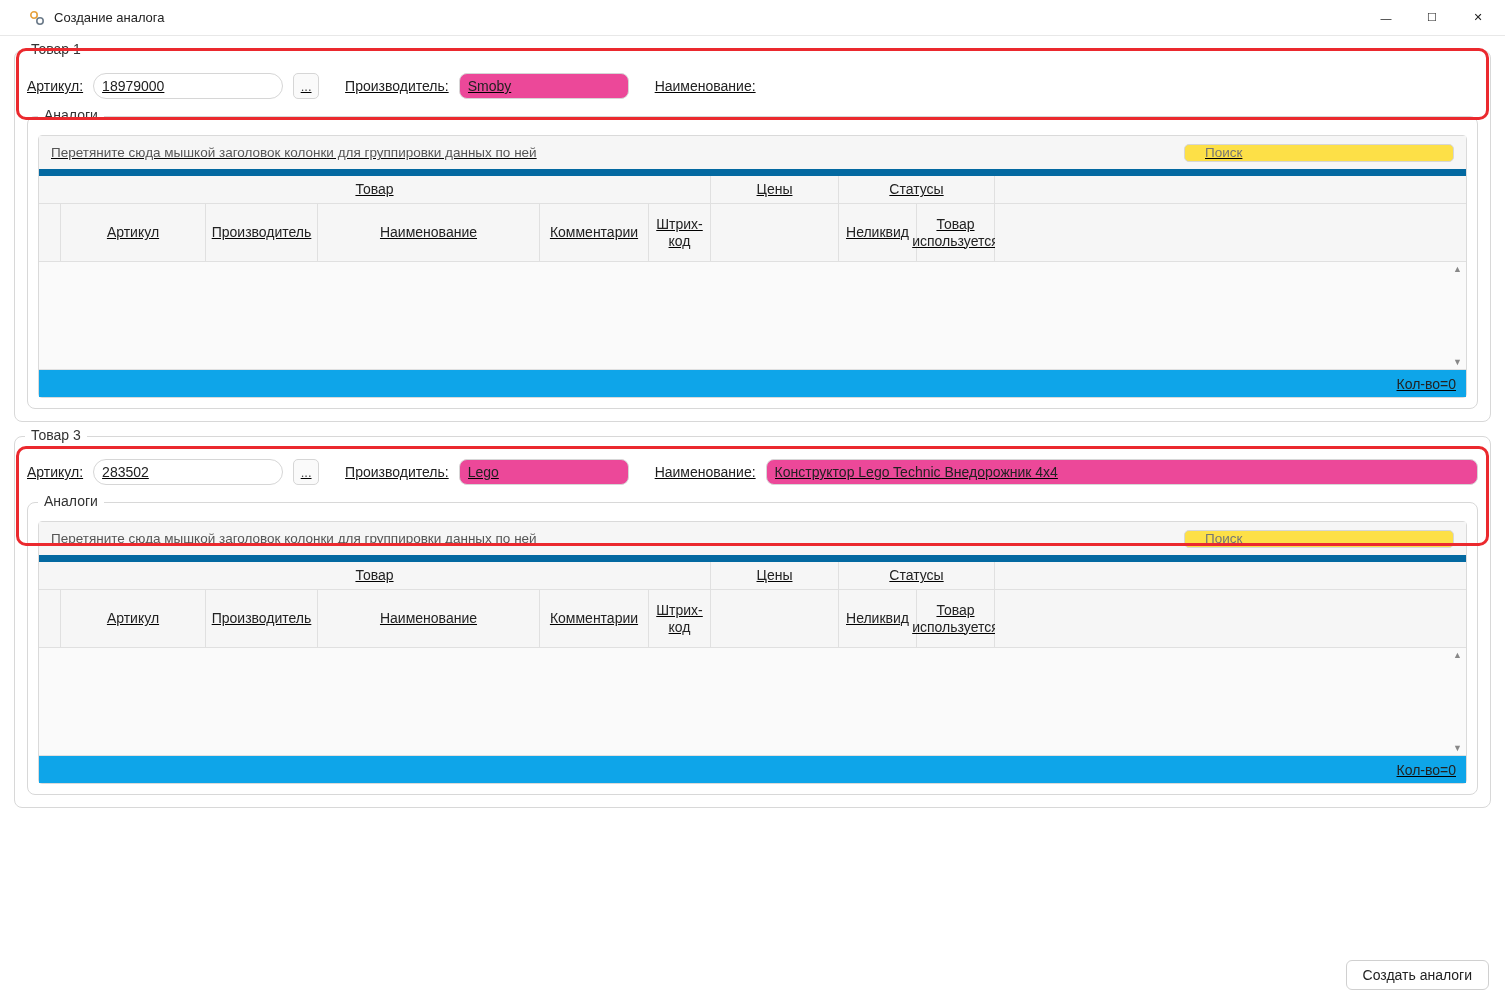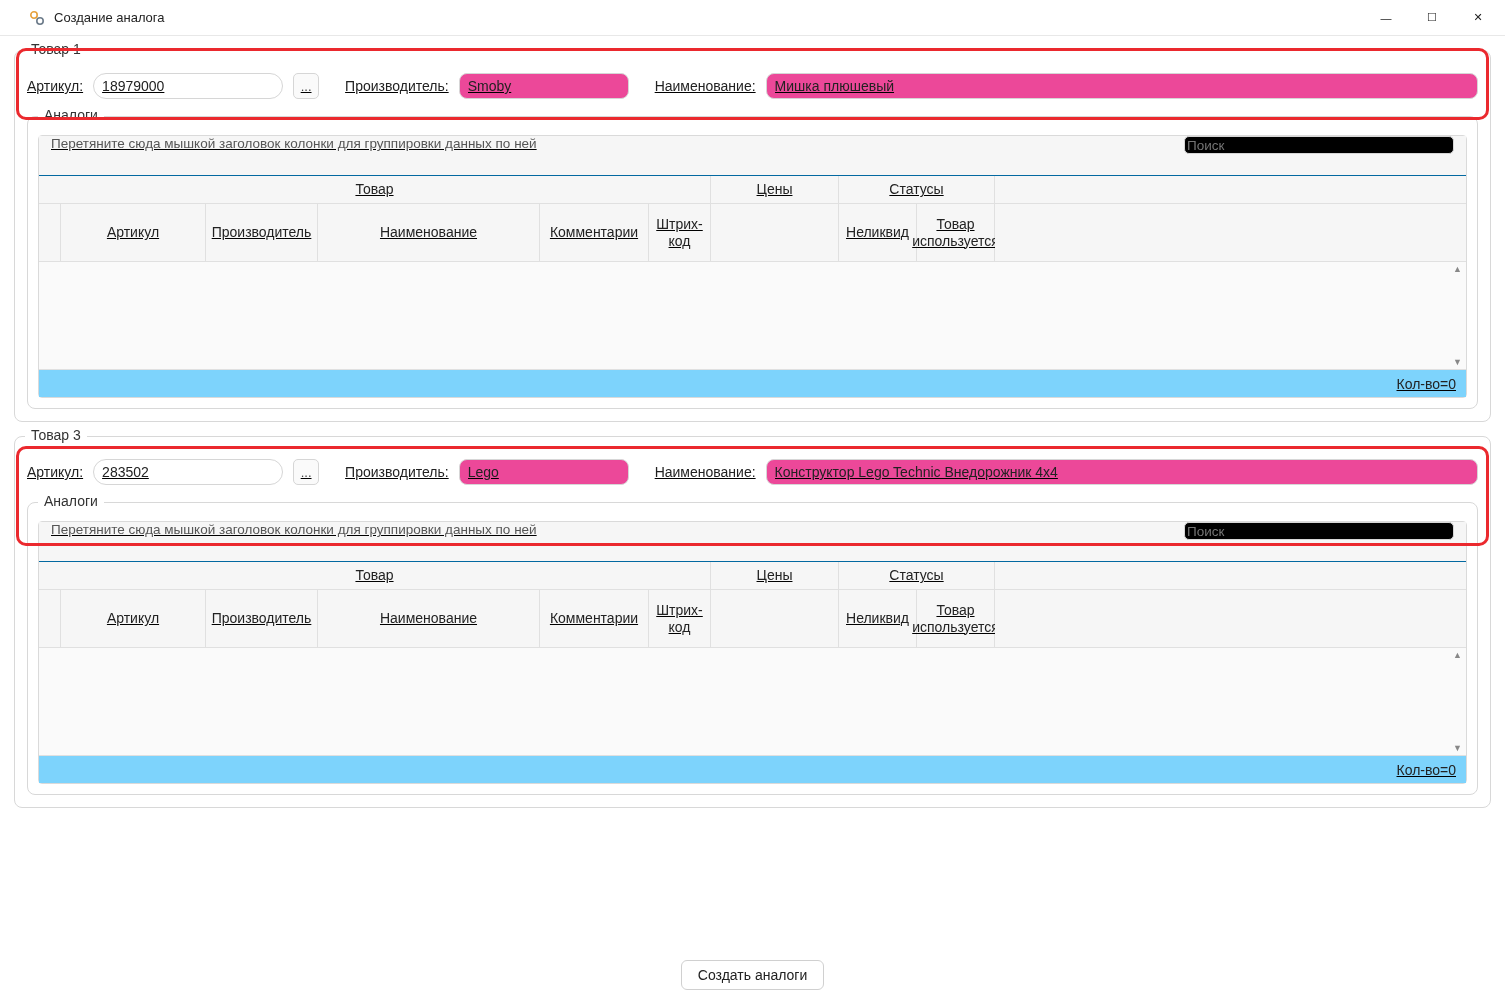--- a/index.html
+++ b/index.html
@@ -31,23 +31,23 @@
 .manuf-input { width: 170px; }
 .name-input { flex: 1; }
 .colgap { width: 6px; }
 
 
 .analogs-box { margin-top: 17px; border: 1px solid #d8d8d8; border-radius: 8px; position: relative; padding: 10px 10px 10px 10px; background: #fff; display: flex; flex-direction: column; flex: 1; }
 .analogs-legend { position: absolute; top: -10px; left: 10px; background: #fff; padding: 0 6px; font-size: 14px; color: #333; }
 
 
 .grid-wrap { border: 1px solid #dadada; border-radius: 4px; margin-top: 8px; display: flex; flex-direction: column; flex: 1; background: #fff; }
-.group-panel { height: 40px; background: #f6f6f6; border-bottom: 1px solid #0369a1; display: flex; align-items: flex-start; padding: 0 12px; gap: 10px; }
+.group-panel { height: 40px; background: #f6f6f6; border-bottom: 7px solid #0369a1; display: flex; align-items: center; padding: 0 12px; gap: 10px; }
 .group-panel-text { font-size: 13.5px; color: #555; flex: 1; }
-.search-box { width: 270px; height: 18px; border: 1px solid #d6d6d6; border-radius: 5px; padding: 0 2px; font-size: 13.5px; color: #777; background: #000000; }
+.search-box { width: 270px; height: 18px; border: 1px solid #d6d6d6; border-radius: 5px; padding: 0 20px; font-size: 13.5px; color: #777; background: #fde047; }
 
 
 .header-table { display: flex; flex-direction: column; }
 .header-row { display: flex; }
 .hcell { border-right: 1px solid #e0e0e0; border-bottom: 1px solid #e0e0e0; font-size: 14px; color: #222; display: flex; align-items: center; justify-content: center; background: #f6f6f6; }
 .hcell:last-child { border-right: none; }
 .hdr-band { height: 28px; }
 .hdr-sub { height: 58px; }
 .w-rowsel { width: 22px; }
 .w-article { width: 145px; }
@@ -64,24 +64,24 @@
 .band-status { width: calc(78px + 78px); }
 .hcell-text { padding: 4px 8px; text-align: center; line-height: 1.15; }
 
 
 .grid-body { flex: 1; position: relative; background: #fafafa; }
 .scroll-arrow { position: absolute; right: 4px; font-size: 9px; color: #888; }
 .scroll-arrow.top { top: 2px; }
 .scroll-arrow.bot { bottom: 2px; }
 
 
-.grid-footer { height: 28px; border-top: 1px solid #e0e0e0; background: #7dd3fc; display: flex; align-items: center; justify-content: flex-end; padding: 0 10px; font-size: 14px; color: #222; }
-
-
-.actionbar { height: 48px; display: flex; align-items: center; justify-content: center; padding: 0 16px; }
+.grid-footer { height: 28px; border-top: 1px solid #e0e0e0; background: #0ea5e9; display: flex; align-items: center; justify-content: flex-end; padding: 0 10px; font-size: 14px; color: #222; }
+
+
+.actionbar { height: 48px; display: flex; align-items: center; justify-content: flex-end; padding: 0 16px; }
 .primary-btn { height: 30px; padding: 0 16px; border: 1px solid #d0d0d0; border-radius: 6px; background: #fff; font-size: 14px; color: #222; }
 
 
 .glyph { font-family: "Segoe UI Symbol", sans-serif; }
 </style>
 </head>
 <body>
 
 <div class="window">
 
@@ -114,21 +114,20 @@
 
       <div class="product-row">
         <span class="label">Артикул:</span>
         <input class="input article-input" value="18979000" style="">
         <button class="lookup-btn">...</button>
         <span class="colgap"></span>
         <span class="label">Производитель:</span>
         <input class="input manuf-input input-readonly" readonly="" value="Smoby" style="">
         <span class="colgap"></span>
         <span class="label">Наименование:</span>
-        <input class="input name-input input-readonly" readonly="" value="Мишка плюшевый" style="">
       </div>
 
       <div class="analogs-box">
         <div class="analogs-legend">Аналоги</div>
 
         <div class="grid-wrap">
           <div class="group-panel">
             <div class="group-panel-text">Перетяните сюда мышкой заголовок колонки для группировки данных по ней</div>
             <input class="search-box" placeholder="Поиск" style="">
           </div>

